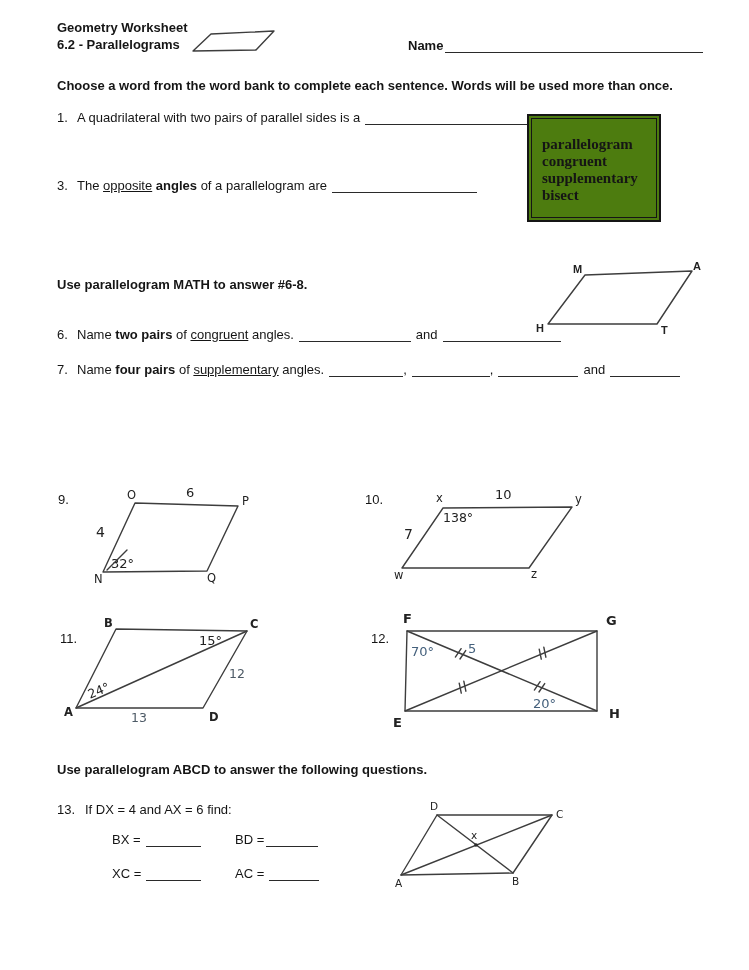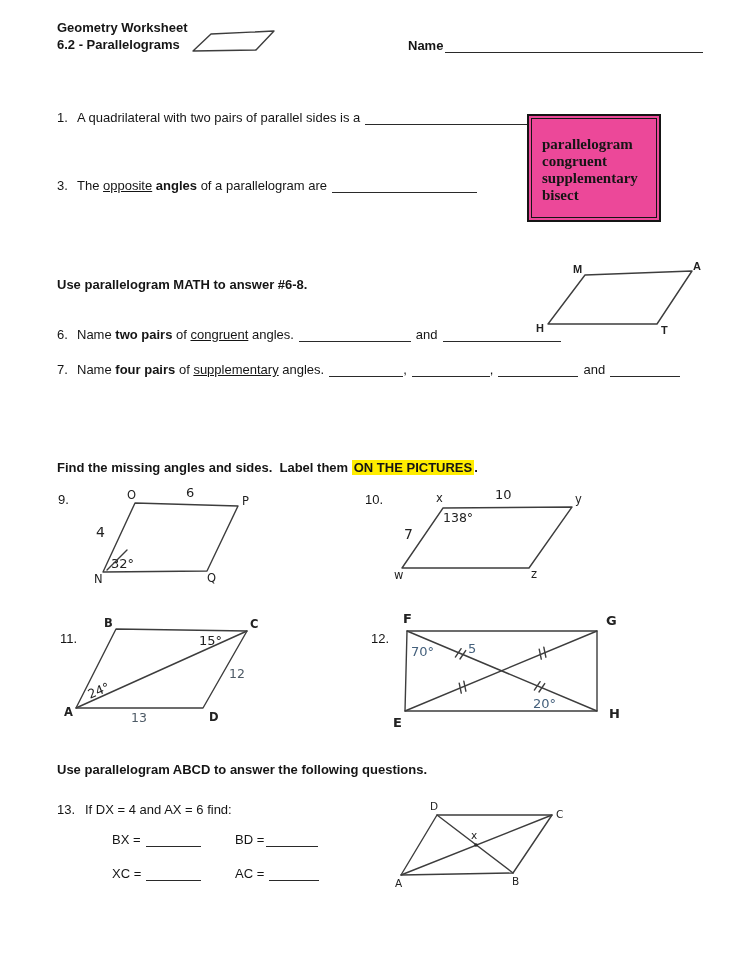--- a/index.html
+++ b/index.html
@@ -8,21 +8,21 @@
   .t { position:absolute; white-space:nowrap; font-size:13px; color:#151515; }
   .t span { white-space:pre-wrap; }
   .bold { font-weight:bold; }
   .u { text-decoration:underline; }
   .qnum { display:inline-block; min-width:20px; }
   .qnum3 { display:inline-block; min-width:28px; }
   .blank { display:inline-block; border-bottom:1.5px solid #2a2a2a; height:13px; vertical-align:-3px; margin:0 5px; }
   .blank.tight { margin:0 0 0 2px; }
   .hl { background:#ffed00; font-weight:bold; padding:0 2px; }
   .abs { position:absolute; overflow:visible; }
-  .wordbank { position:absolute; left:527px; top:114px; width:134px; height:108px; border:2px solid #151515; padding:2px; box-sizing:border-box; background:#ec4899; }
+  .wordbank { position:absolute; left:527px; top:114px; width:134px; height:108px; border:2px solid #151515; padding:2px; box-sizing:border-box; background:#4d7c0f; }
   .wordbank-inner { width:100%; height:100%; border:1px solid #151515; box-sizing:border-box; padding:17px 4px 0 10px; }
   .wordbank-inner div { font-family:"Liberation Serif",serif; font-weight:bold; font-size:15px; line-height:17px; color:#151515; }
   svg { overflow:visible; }
   svg polygon, svg line, svg path, svg rect { fill:none; stroke:#3d3d3d; stroke-width:1.4; stroke-linecap:round; stroke-linejoin:round; }
   svg text { font-family:"DejaVu Sans",sans-serif; font-size:11.5px; fill:#222; stroke:none; }
   svg text.tp { font-family:"Liberation Sans",sans-serif; font-weight:bold; font-size:11px; }
   svg text.gray { fill:#4d5a66; font-size:12.5px; }
   svg text.blue { fill:#44607c; font-size:13px; }
   svg circle { fill:#2a2a2a; stroke:none; }
 </style>
@@ -33,20 +33,21 @@
 
   <div class="t bold" style="left:57px;top:20px">Geometry Worksheet</div>
   <div class="t bold" style="left:57px;top:37px">6.2 - Parallelograms</div>
   <svg class="abs" style="left:190px;top:25px" width="92" height="32">
     <polygon points="21,9 84,6 66,25 3,26"></polygon>
   </svg>
   <div class="t" style="left:408px;top:38px">
     <span class="bold">Name</span><span class="blank tight" style="width:258px"></span>
   </div>
 
+  <div class="t bold" style="left:57px;top:78px">Choose a word from the word bank to complete each sentence.  Words will be used more than once.</div>
 
   <div class="t" style="left:57px;top:110px">
     <span class="qnum">1.</span><span>A quadrilateral with two pairs of parallel sides is a</span><span class="blank" style="width:178px"></span>
   </div>
   <div class="t" style="left:57px;top:178px">
     <span class="qnum">3.</span><span>The</span> <span class="u">opposite</span> <span class="bold">angles</span> <span>of a parallelogram are</span><span class="blank" style="width:145px"></span>
   </div>
 
   <div class="wordbank">
     <div class="wordbank-inner">
@@ -67,23 +68,20 @@
     <text class="tp" x="126" y="76">T</text>
   </svg>
 
   <div class="t" style="left:57px;top:327px">
     <span class="qnum">6.</span><span>Name</span> <span class="bold">two pairs</span> <span>of</span> <span class="u">congruent</span> <span>angles.</span><span class="blank" style="width:112px"></span><span>and</span><span class="blank" style="width:118px"></span>
   </div>
   <div class="t" style="left:57px;top:362px">
     <span class="qnum">7.</span><span>Name</span> <span class="bold">four pairs</span> <span>of</span> <span class="u">supplementary</span> <span>angles.</span><span class="blank" style="width:74px;margin-right:0"></span><span>,</span><span class="blank" style="width:78px;margin-right:0"></span><span>,</span><span class="blank" style="width:80px"></span><span>and</span><span class="blank" style="width:70px"></span>
   </div>
 
-  <div class="t bold" style="left:57px;top:460px">
-    <span>Find the missing angles and sides.  Label them </span><span class="hl">ON THE PICTURES</span><span>.</span>
-  </div>
 
   <div class="t" style="left:58px;top:492px">9.</div>
   <svg class="abs" style="left:85px;top:486px" width="175" height="100">
     <polygon points="50,17 153,20 122,85 18,86"></polygon>
     <text x="42" y="13">O</text>
     <text x="157" y="19">P</text>
     <text x="9" y="97">N</text>
     <text x="122" y="96">Q</text>
     <text x="101" y="11" style="font-size:13px">6</text>
     <text x="11" y="51" style="font-size:14px">4</text>

